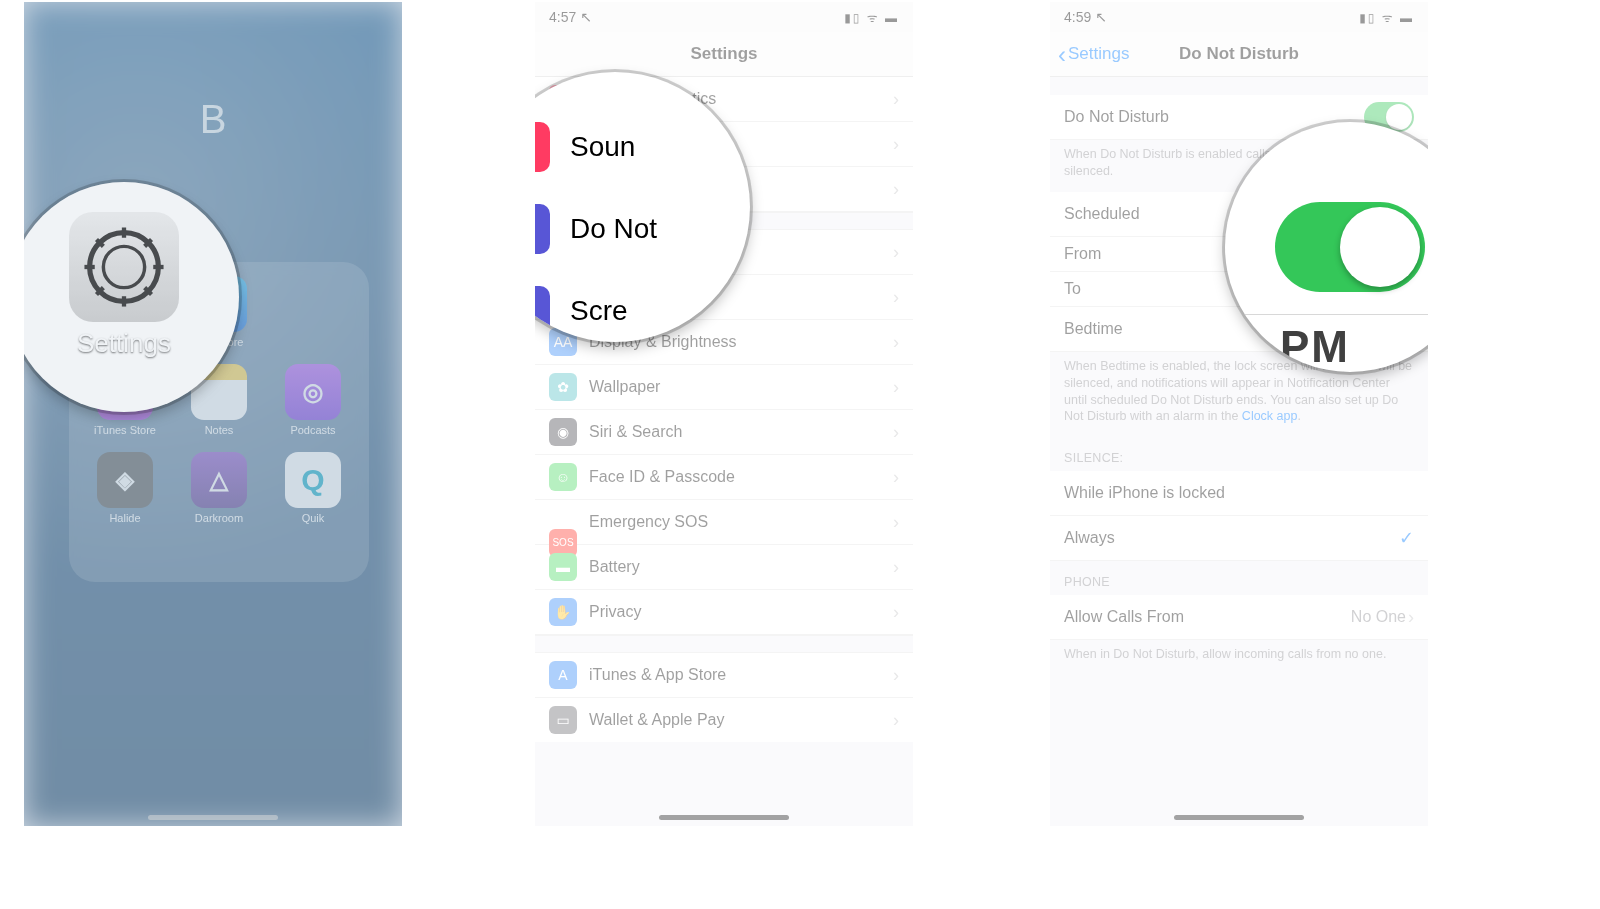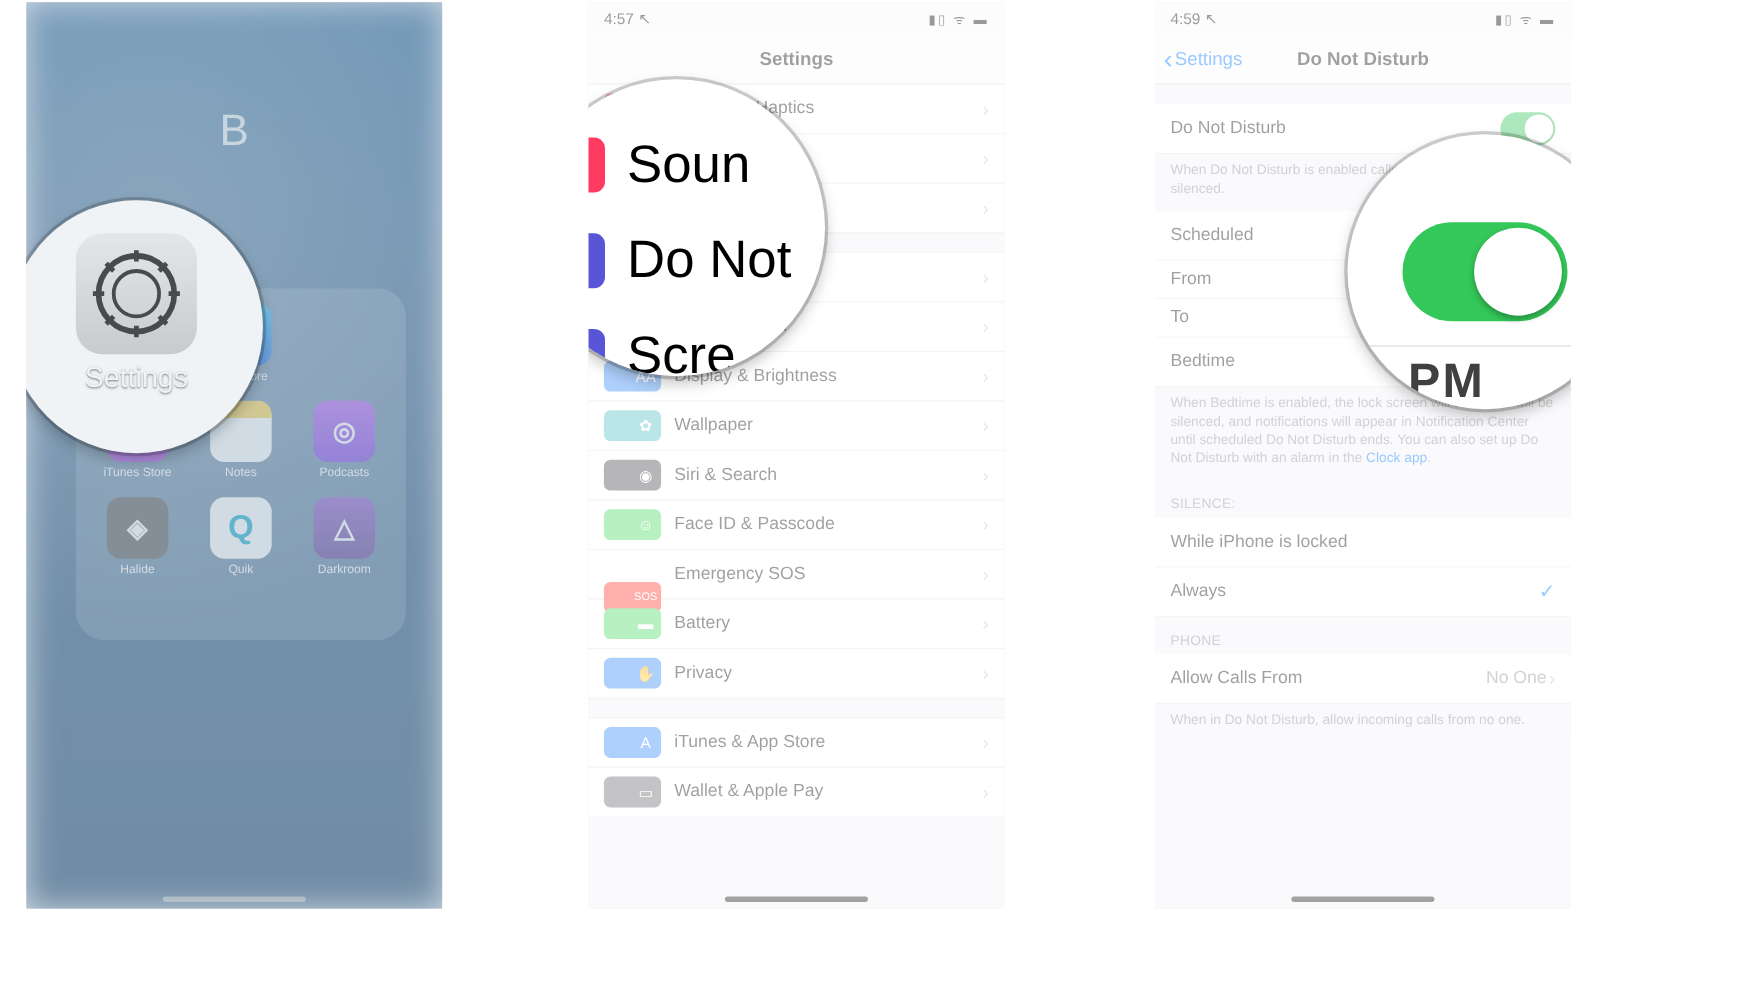--- a/index.html
+++ b/index.html
@@ -145,21 +145,21 @@
 .list{background:#fff;}
 .row{
   display:flex;align-items:center;height:44px;
   padding:0 14px;border-bottom:1px solid #e3e3e3;
   color:#111;font-size:16px;
 }
 .row:last-child{border-bottom:none;}
 .row .icon{
   width:28px;height:28px;border-radius:6px;
   margin-right:12px;display:flex;align-items:center;justify-content:center;
-  color:#fff;font-size:14px;flex-shrink:0;padding-left:24px;
+  color:#fff;font-size:14px;flex-shrink:0;
 }
 .row .chev{color:#c5c5c7;font-size:18px;margin-left:auto;}
 .gap{height:16px;background:#f2f2f7;border-top:1px solid #e3e3e3;border-bottom:1px solid #e3e3e3;}
 .ic-sounds{background:#ff3b62;} .ic-dnd{background:#5856d6;} .ic-screen{background:#5856d6;}
 .ic-general{background:#8e8e93;} .ic-cc{background:#8e8e93;} .ic-display{background:#368af7;}
 .ic-wallpaper{background:#55c1c6;} .ic-siri{background:#4a4a52;} .ic-faceid{background:#4cd964;}
 .ic-sos{background:#ff3b30;} .ic-battery{background:#4cd964;} .ic-privacy{background:#368af7;}
 .ic-itunes{background:#368af7;} .ic-wallet{background:#6b6b70;}
 
 .home-indicator{
@@ -178,21 +178,21 @@
   width:270px;height:270px;
 }
 .zoom2-inner{
   padding-top:34px;
 }
 .zrow{padding:16px 20px;display:flex;align-items:center;}
 .zrow .zicon{
   width:50px;height:50px;border-radius:10px;margin-right:20px;
   display:flex;align-items:center;justify-content:center;color:#fff;font-size:26px;
 }
-.zrow .zlabel{font-size:48px;font-weight:500;color:#000;white-space:nowrap;}
+.zrow .zlabel{font-size:28px;font-weight:500;color:#000;white-space:nowrap;}
 .zsounds{background:#ff3b62;} .zdnd{background:#5856d6;} .zscreen{background:#5856d6;}
 
 
 .nav3{
   position:relative;height:44px;display:flex;align-items:center;justify-content:center;
   background:#fafafa;border-bottom:1px solid #d8d8d8;
 }
 .nav3 .back{
   position:absolute;left:8px;color:#007aff;font-size:17px;display:flex;align-items:center;
 }
@@ -280,26 +280,26 @@
         </div>
         <div class="app">
           <div class="tile podcasts"></div>
           <div class="lbl">Podcasts</div>
         </div>
         <div class="app">
           <div class="tile halide">◈</div>
           <div class="lbl">Halide</div>
         </div>
         <div class="app">
+          <div class="tile darkroom"></div>
+          <div class="lbl">Darkroom</div>
+        </div>
+        <div class="app">
           <div class="tile quik"></div>
           <div class="lbl">Quik</div>
-        </div>
-        <div class="app">
-          <div class="tile darkroom"></div>
-          <div class="lbl">Darkroom</div>
         </div>
       </div>
     </div>
 
     <div class="dim1"></div>
     <div class="home-indicator"></div>
 
     <div class="zoom zoom1">
       <div class="zoom-dim-overlay"></div>
       <div class="settings-gear">

